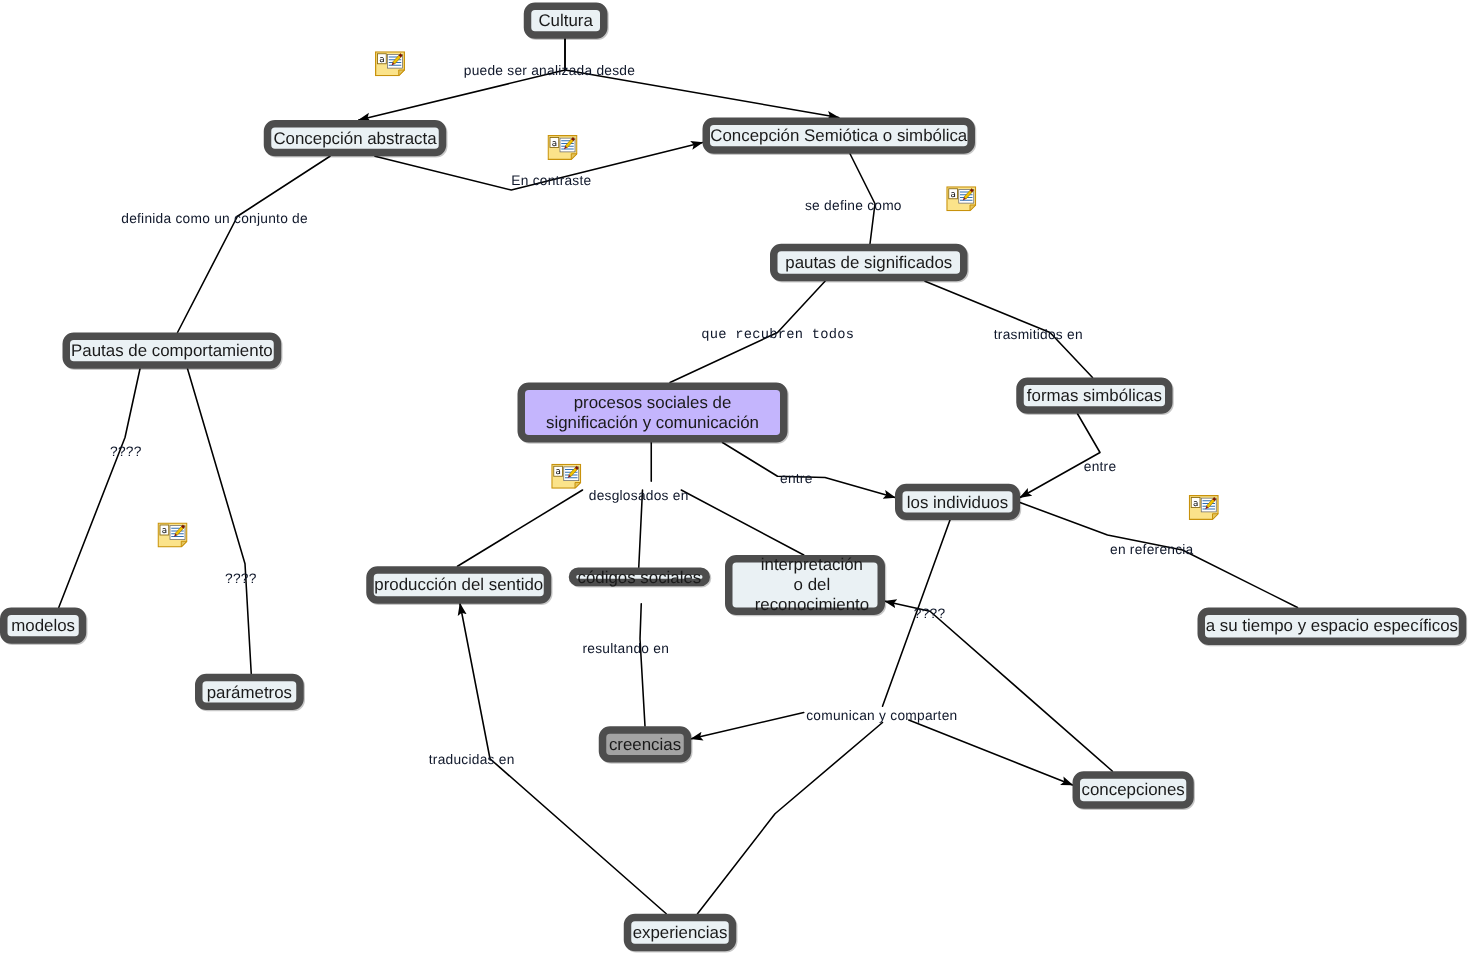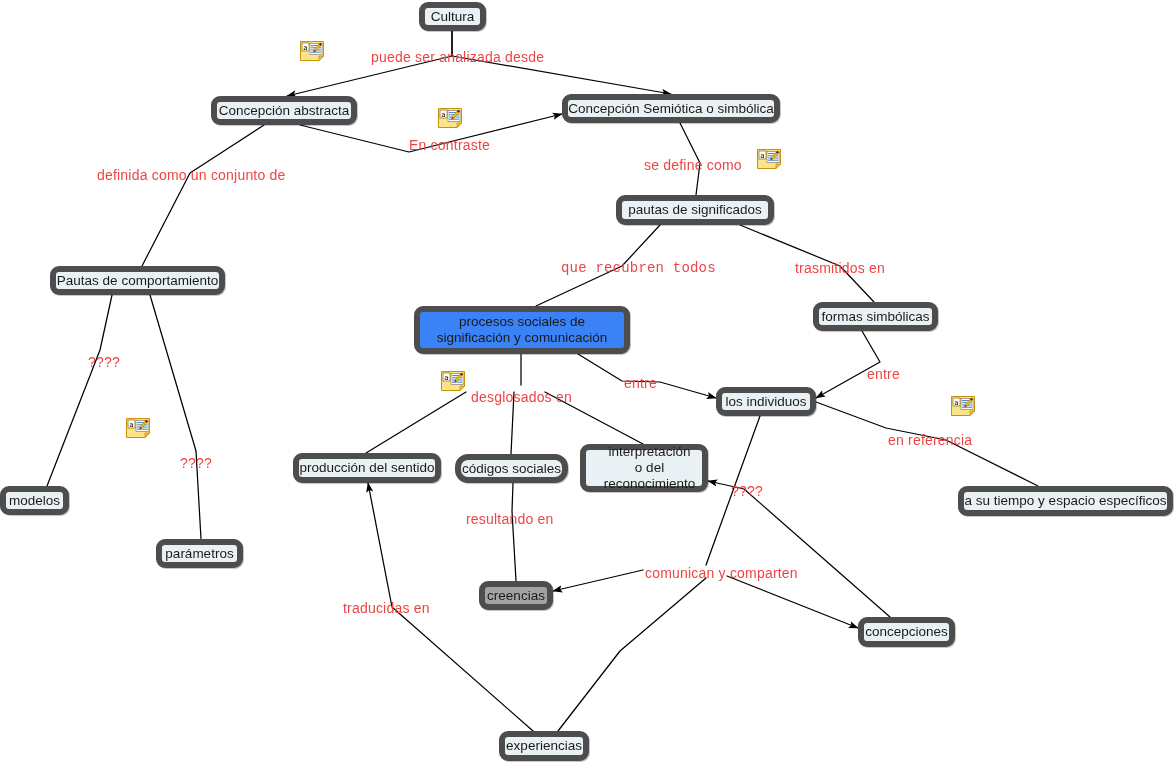--- a/index.html
+++ b/index.html
@@ -41,23 +41,23 @@
     white-space: nowrap;
     box-shadow: 1px 1px 0 rgba(0,0,0,0.22);
     padding: 0 9px;
   }
   .node.multiline {
     white-space: normal;
   }
   .link-label {
     position: absolute;
     font-family: "Liberation Sans", sans-serif;
-    font-size: 14px;
+    font-size: 11px;
     line-height: 14px;
-    color: #ef4444;
+    color: #0f172a;
     white-space: nowrap;
     background: transparent;
     letter-spacing: 0.2px;
   }
   .note-icon {
     position: absolute;
     width: 24px;
     height: 20px;
   }
   .note-icon svg { display: block; }
@@ -115,33 +115,33 @@
       </div>
       <div class="node" style="left: 0px; top: 486px; width: 69px; height: 29px; background: rgb(234, 241, 244); border-color: rgb(77, 77, 77);">
         <span>modelos</span>
       </div>
       <div class="node" style="left: 156px; top: 539px; width: 87px; height: 29px; background: rgb(234, 241, 244); border-color: rgb(77, 77, 77);">
         <span>parámetros</span>
       </div>
       <div class="node" style="left: 616px; top: 195px; width: 158px; height: 30px; background: rgb(234, 241, 244); border-color: rgb(77, 77, 77);">
         <span>pautas de significados</span>
       </div>
-      <div class="node multiline" style="left: 414px; top: 306px; width: 216px; height: 48px; background: #3b82f6; border-color: rgb(77, 77, 77); align-items: center;">
+      <div class="node multiline" style="left: 414px; top: 306px; width: 216px; height: 48px; background: #c4b5fd; border-color: rgb(77, 77, 77); align-items: center;">
         <span>procesos sociales de significación y comunicación</span>
       </div>
       <div class="node" style="left: 813px; top: 302px; width: 125px; height: 29px; background: rgb(234, 241, 244); border-color: rgb(77, 77, 77);">
         <span>formas simbólicas</span>
       </div>
       <div class="node" style="left: 716px; top: 387px; width: 100px; height: 29px; background: rgb(234, 241, 244); border-color: rgb(77, 77, 77);">
         <span>los individuos</span>
       </div>
       <div class="node" style="left: 293px; top: 453px; width: 148px; height: 30px; background: rgb(234, 241, 244); border-color: rgb(77, 77, 77);">
         <span>producción del sentido</span>
       </div>
-      <div class="node" style="left: 455px; top: 454px; width: 113px; height: 29px; background: rgb(234, 241, 244); border-color: rgb(77, 77, 77); border-radius: 13px;">
+      <div class="node" style="left: 455px; top: 454px; width: 113px; height: 15px; background: rgb(234, 241, 244); border-color: rgb(77, 77, 77); border-radius: 13px;">
         <span>códigos sociales</span>
       </div>
       <div class="node multiline" style="left: 580px; top: 444px; width: 128px; height: 48px; background: rgb(234, 241, 244); border-color: rgb(77, 77, 77); padding-left: 20px;">
         <span>interpretación o del reconocimiento</span>
       </div>
       <div class="node" style="left: 958px; top: 486px; width: 215px; height: 30px; background: rgb(234, 241, 244); border-color: rgb(77, 77, 77);">
         <span>a su tiempo y espacio específicos</span>
       </div>
       <div class="node" style="left: 479px; top: 581px; width: 74px; height: 29px; background: #a3a3a3; border-color: rgb(77, 77, 77);">
         <span>creencias</span>

